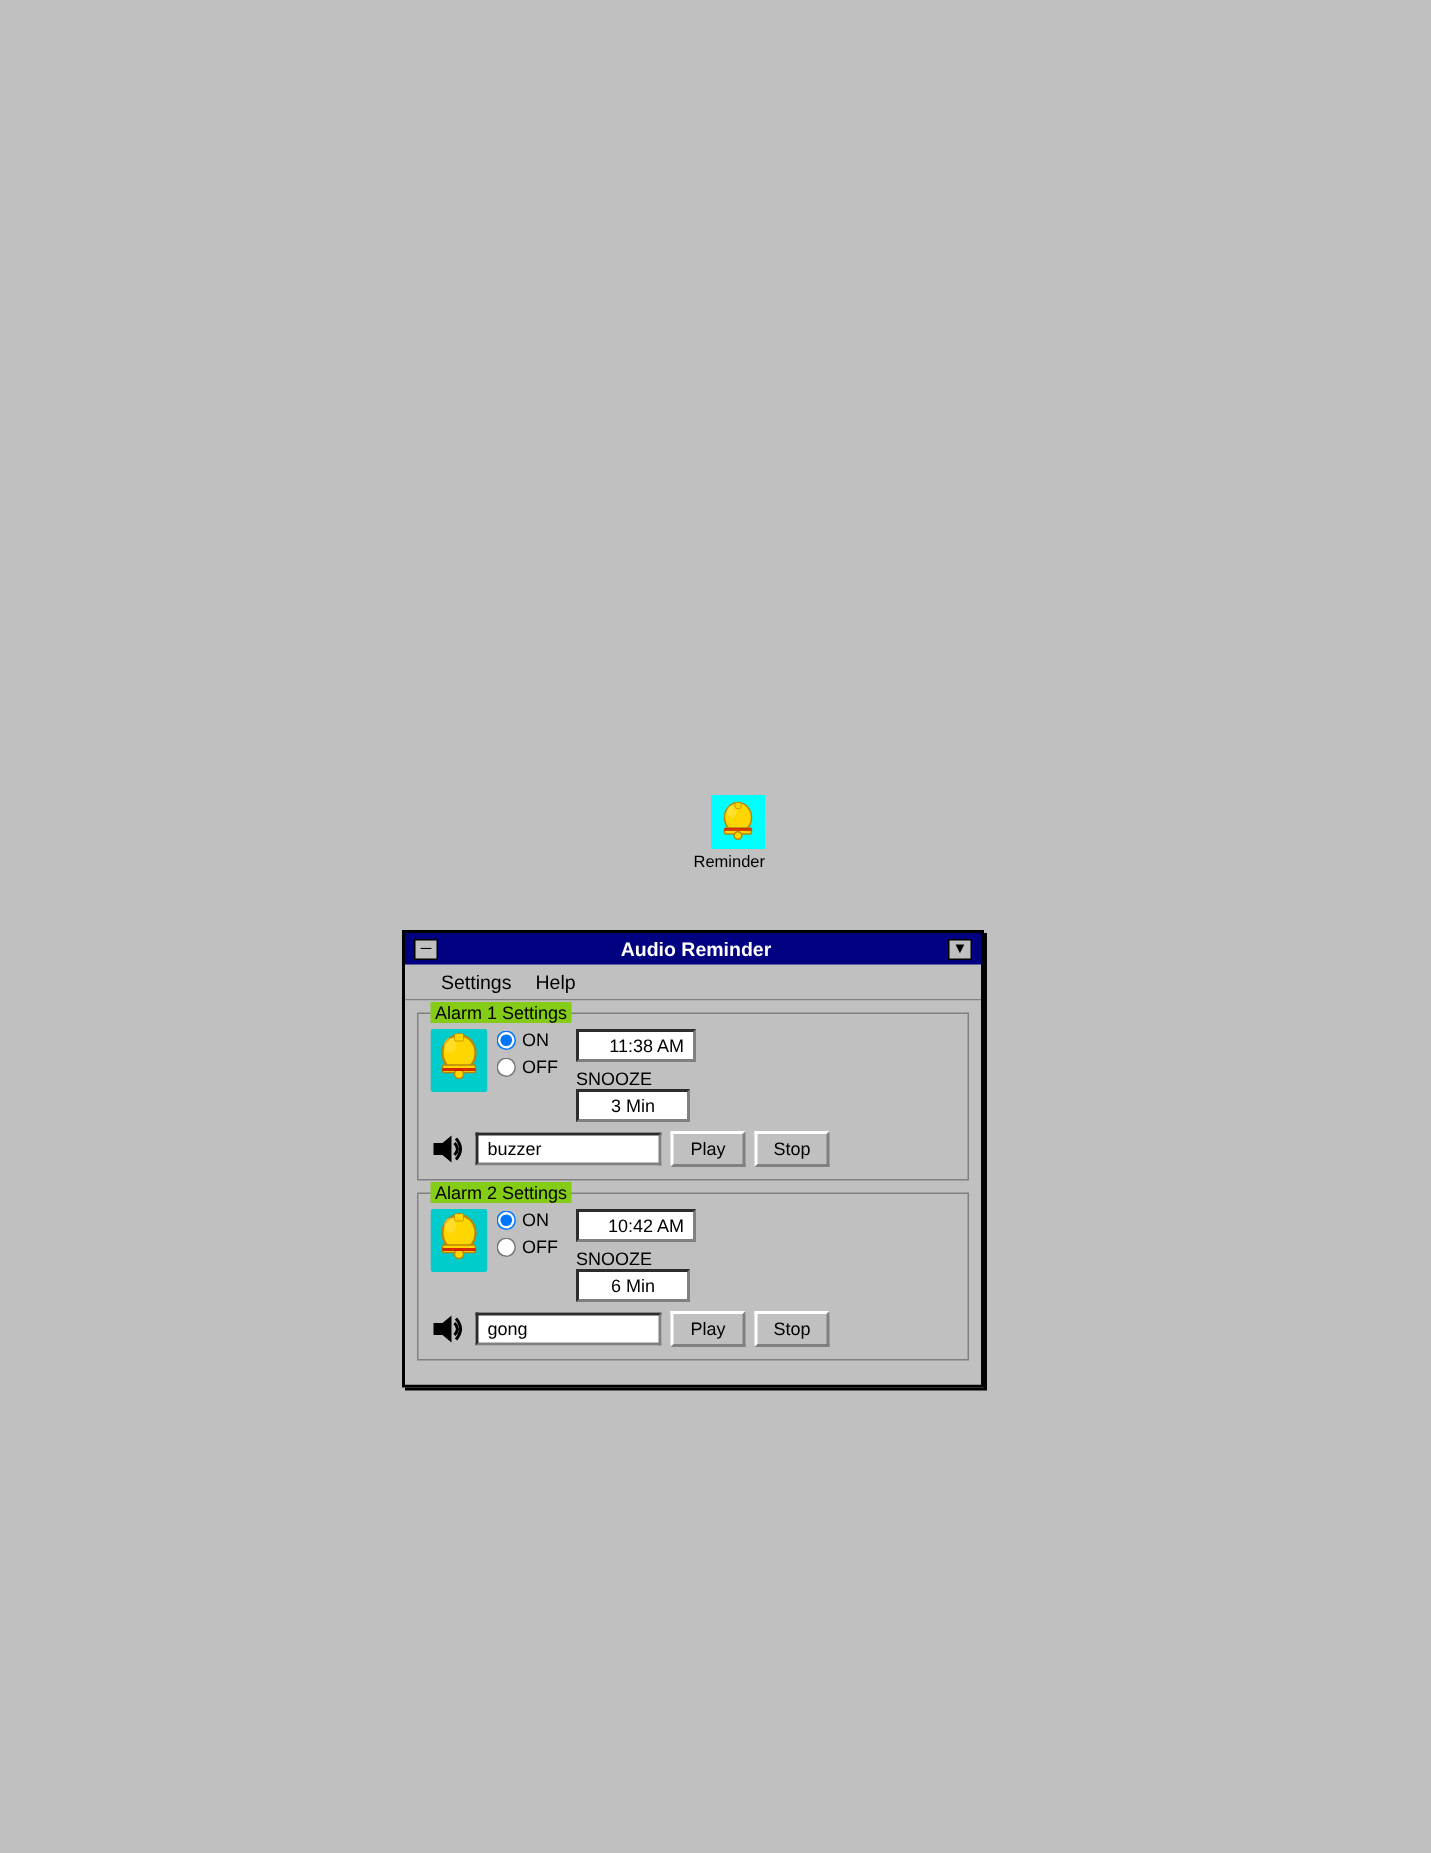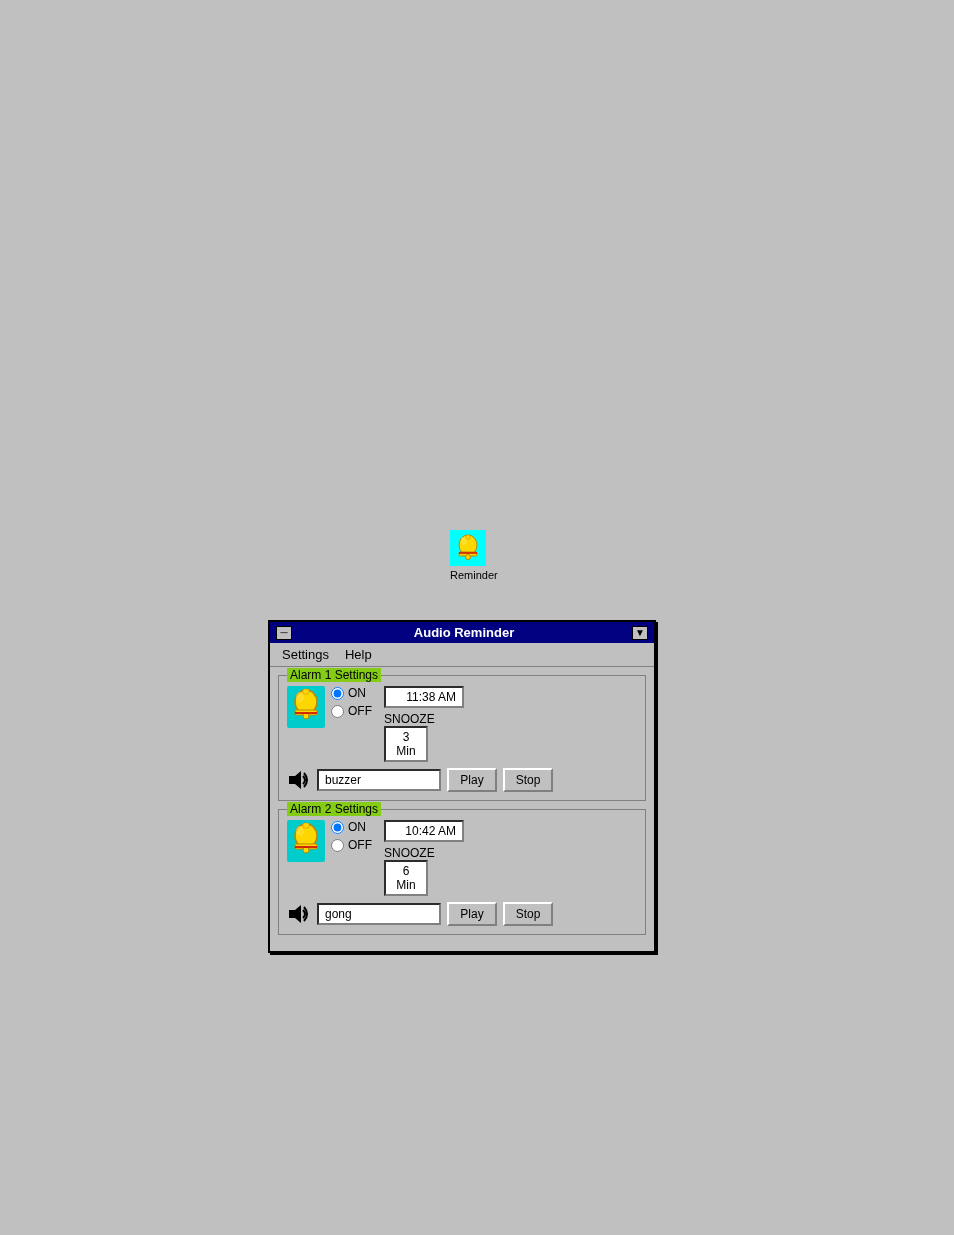--- a/index.html
+++ b/index.html
@@ -17,21 +17,21 @@
       overflow: hidden;
     }
 
     
     .desktop-icon {
       position: absolute;
       top: 530px;
       left: 450px;
       display: flex;
       flex-direction: column;
-      align-items: flex-start;
+      align-items: flex-end;
       width: 60px;
       cursor: pointer;
     }
 
     .desktop-icon .icon-label {
       margin-top: 3px;
       font-size: 11px;
       color: #000;
       text-align: center;
       font-family: Arial, sans-serif;
@@ -84,21 +84,21 @@
 
     .title-bar-btn-left {
       margin-right: 4px;
     }
 
     
     .menu-bar {
       background: #c0c0c0;
       border-bottom: 1px solid #808080;
       display: flex;
-      padding: 2px 4px;
+      padding: 2px 16px;
       font-size: 13px;
       font-family: Arial, sans-serif;
     }
 
     .menu-item {
       padding: 2px 8px;
       cursor: pointer;
     }
 
     
@@ -189,21 +189,21 @@
       font-size: 12px;
       font-family: Arial, sans-serif;
     }
 
     .snooze-val {
       border: 2px inset #808080;
       background: #fff;
       padding: 2px 6px;
       font-size: 12px;
       font-family: Arial, sans-serif;
-      width: 44px;
+      width: 76px;
       text-align: center;
     }
 
     
     .alarm-sound-row {
       display: flex;
       align-items: center;
       margin-top: 6px;
       gap: 6px;
     }

